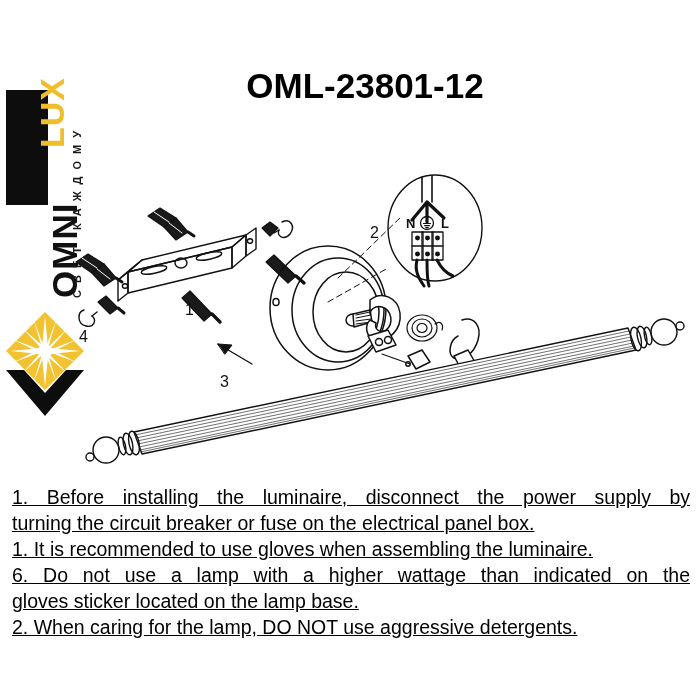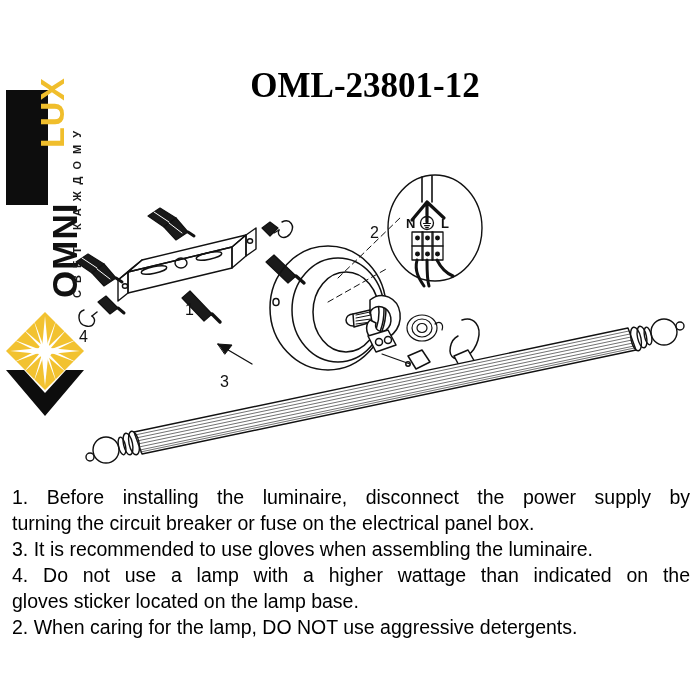--- a/index.html
+++ b/index.html
@@ -85,21 +85,21 @@
   #title {
     position: absolute;
     left: 150px;
     top: 66px;
     width: 430px;
     text-align: center;
     font-size: 35px;
     font-weight: 700;
     letter-spacing: 0px;
     color: #000000;
-    font-family: Liberation Serif, serif;
+    font-family: Liberation Sans, sans-serif;
     white-space: nowrap;
   }
 
   
   #diagram {
     position: absolute;
     left: 70px;
     top: 150px;
     width: 630px;
     height: 330px;
@@ -109,20 +109,21 @@
   
   #instructions {
     position: absolute;
     left: 12px;
     top: 484px;
     width: 678px;
     font-size: 19.5px;
     line-height: 26px;
     color: #000000;
     font-family: "Liberation Sans", sans-serif;
+    text-decoration: underline;
   }
   .instr-line {
     display: block;
     white-space: nowrap;
   }
   .instr-just {
     display: block;
     text-align: justify;
     text-align-last: justify;
     white-space: normal;
@@ -365,19 +366,19 @@
 
         <circle cx="594" cy="182" r="13"></circle>
         <circle cx="610" cy="176" r="4"></circle>
       </g>
     </svg>
   </div>
 
   <div id="instructions">
     <span class="instr-just">1. Before installing the luminaire, disconnect the power supply by</span>
     <span class="instr-line">turning the circuit breaker or fuse on the electrical panel box.</span>
-    <span class="instr-line">3. It is recommended to use gloves when assembling the luminaire.</span>
-    <span class="instr-just">4. Do not use a lamp with a higher wattage than indicated on the</span>
+    <span class="instr-line">1. It is recommended to use gloves when assembling the luminaire.</span>
+    <span class="instr-just">6. Do not use a lamp with a higher wattage than indicated on the</span>
     <span class="instr-line">gloves sticker located on the lamp base.</span>
     <span class="instr-line">2. When caring for the lamp, DO NOT use aggressive detergents.</span>
   </div>
 
 </div>
 
 </body></html>

